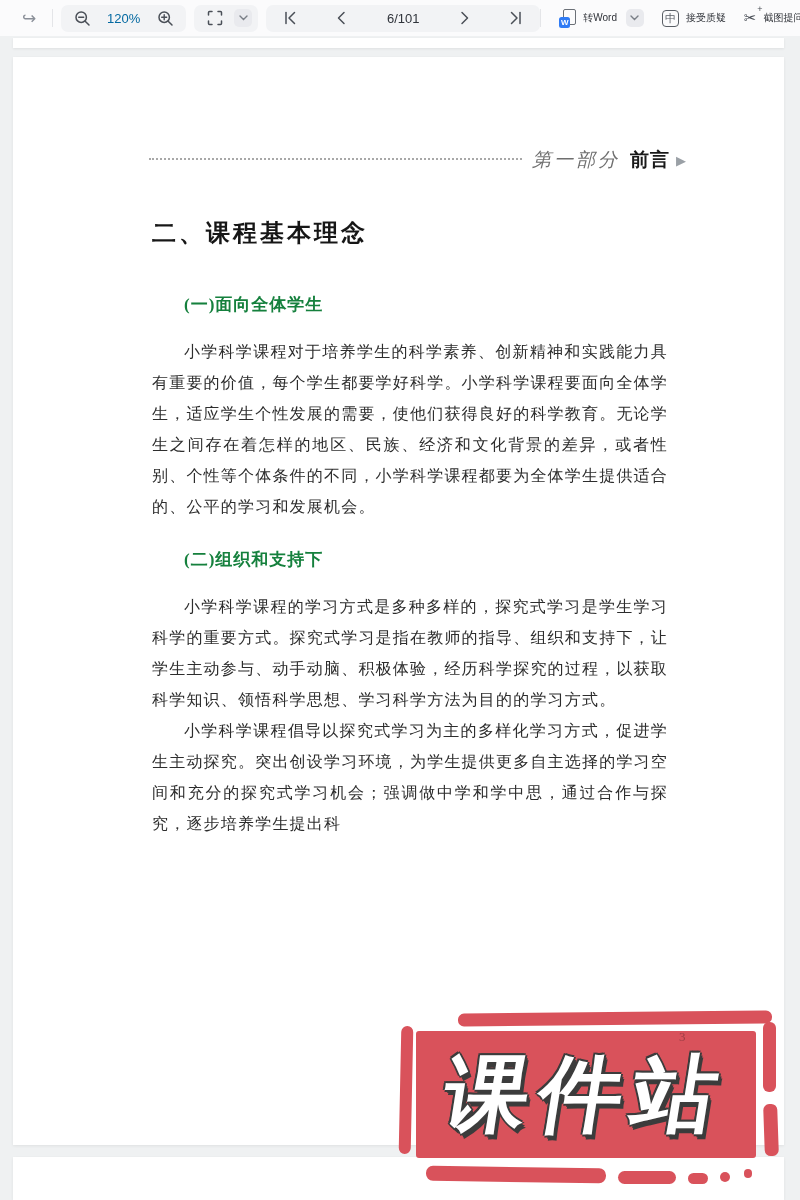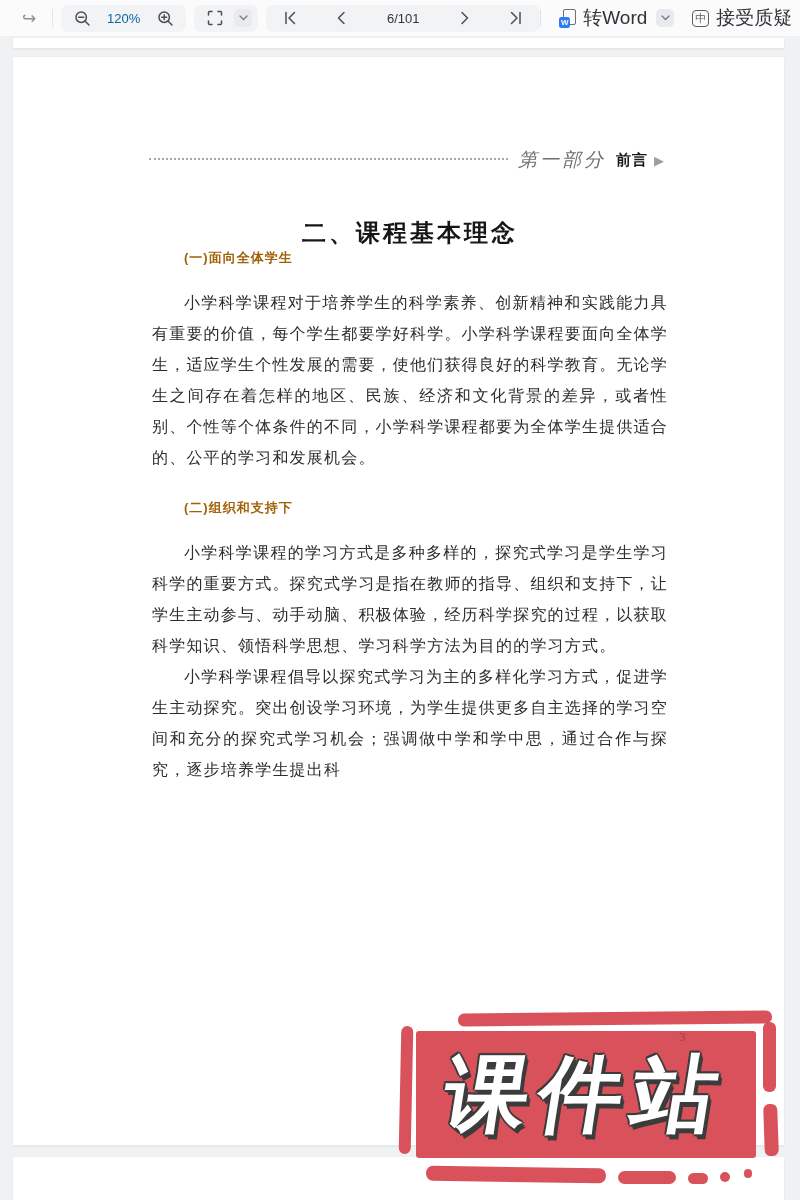--- a/index.html
+++ b/index.html
@@ -20,21 +20,21 @@
   .divider { width:1px; height:18px; background:#e4e5e8; }
   .pill { background:#f2f3f5; border-radius:7px; height:27px; display:flex;
           align-items:center; padding:0 6px; gap:2px; }
   .pill-label { font-size:13px; color:#0369a1; padding:0 8px; }
   .mini-drop { width:18px; height:18px; border-radius:5px; background:#e9eaee;
                display:flex; align-items:center; justify-content:center; margin-left:2px; }
   .nav-pill { gap:16px; padding:0 8px; }
   .nav-pill .tb-btn { width:34px; height:24px; }
   .page-label { font-size:13px; color:#30343b; width:58px; text-align:center; }
   .tb-text-btn { display:flex; align-items:center; gap:7px; cursor:pointer; }
-  .tb-text-btn .label { font-size:19px; color:#2f3238; white-space:nowrap; }
+  .tb-text-btn .label { font-size:10px; color:#2f3238; white-space:nowrap; }
   .undo-glyph { font-size:17px; color:#8a8f98; line-height:1; }
   .word-doc { position:relative; width:17px; height:19px; }
   .word-doc .doc-outline { position:absolute; top:0; right:0; width:13px; height:16px;
      border:1.4px solid #6b7077; border-radius:2px; }
   .word-doc .w-badge { position:absolute; left:0; bottom:0; width:11px; height:11px;
      background:#2f7bf5; border-radius:2.5px; color:#fff; font-size:8px; font-weight:bold;
      display:flex; align-items:center; justify-content:center; }
   .trans-icon { position:relative; width:17px; height:17px;
      border:1.5px solid #5a5f66; border-radius:4px; color:#5a5f66;
      font-size:11px; display:flex; align-items:center; justify-content:center; }
@@ -46,34 +46,34 @@
   
   .content { position:absolute; top:36px; left:0; width:800px; height:1164px;
              background:#eff1f2; }
   .page { position:absolute; left:13px; right:16px; background:#ffffff;
           box-shadow:0 1px 3px rgba(0,0,0,0.07); }
   .page-prev { top:2px; height:10px; }
   .page-main { top:21px; height:1088px; }
   .page-next { top:1121px; height:43px; }
 
   
-  .doc-header { position:absolute; left:136px; right:120px; top:92px; height:22px;
+  .doc-header { position:absolute; left:136px; right:98px; top:92px; height:22px;
       display:flex; align-items:center; }
   .dotted-rule { flex:1; border-bottom:2px dotted #a8a8a8; height:0; margin-bottom:2px; }
   .part-label { font-family:"Liberation Serif","DejaVu Serif",serif; font-style:italic;
       color:#6f6f6f; font-size:19px; letter-spacing:3px; margin-left:10px; white-space:nowrap; }
-  .chapter-label { font-weight:bold; color:#191919; font-size:15px; margin-left:10px;
+  .chapter-label { font-weight:bold; color:#191919; font-size:19px; margin-left:10px;
       letter-spacing:1px; white-space:nowrap; }
   .chapter-marker { color:#9aa0a6; font-size:13px; margin-left:6px; }
 
   .doc-body { position:absolute; left:139px; width:516px; top:160px; color:#2d2d2d; }
-  .doc-title { text-align:center; font-weight:bold; font-size:24px; color:#161616;
-      letter-spacing:3px; }
-  .sec-heading { font-weight:bold; font-size:13px; color:#a16207; letter-spacing:1px;
-      margin:26px 0 20px 32px; }
+  .doc-title { font-weight:bold; font-size:24px; color:#161616;
+      letter-spacing:3px; margin-bottom:44px; }
+  .sec-heading { font-weight:bold; font-size:17px; color:#15803d; letter-spacing:1px;
+      margin:26px 0 20px 32px;font-family:Liberation Serif, serif; }
   .sec-heading.first { margin-top:0; }
   .doc-body p { font-family:"Liberation Serif","DejaVu Serif",serif; font-size:16px;
       line-height:31px; letter-spacing:1.2px; text-align:justify; text-indent:2em;
       color:#2d2d2d; }
 
   .page-num { position:absolute; left:666px; top:972px; font-size:13px;
       color:#9c3e45; z-index:12; font-family:"Liberation Serif","DejaVu Serif",serif; }
 
   
   .stamp { position:absolute; left:400px; top:976px; width:378px; height:182px; z-index:8; }

